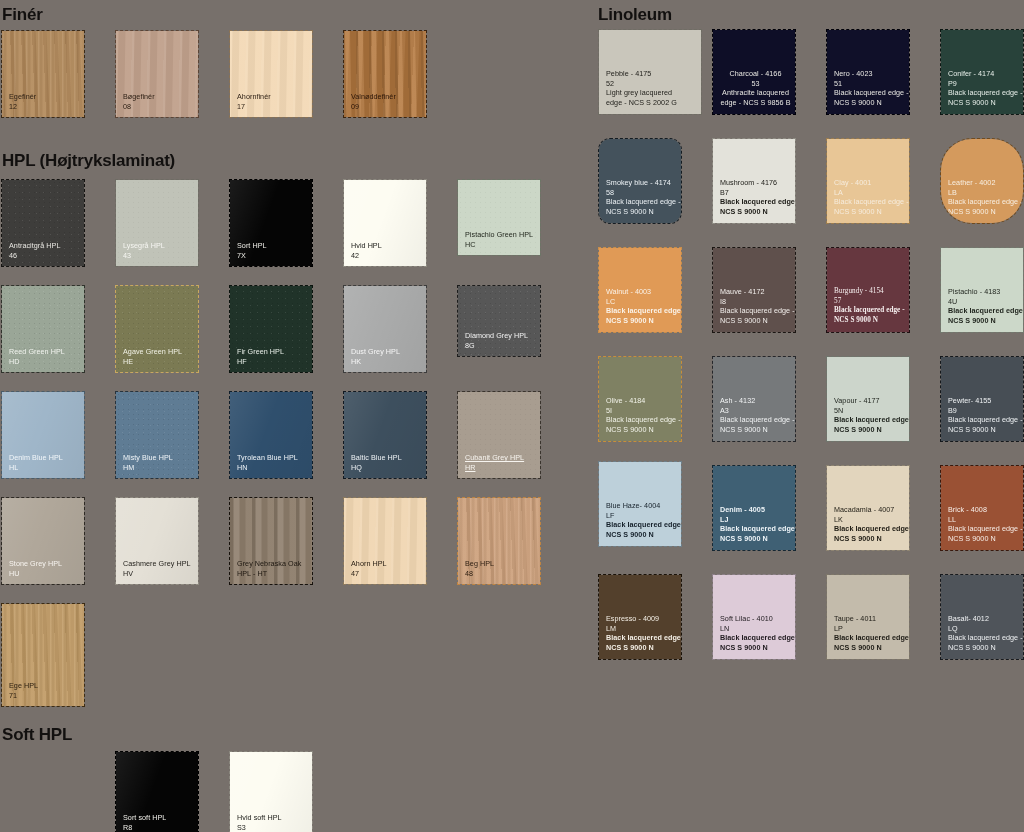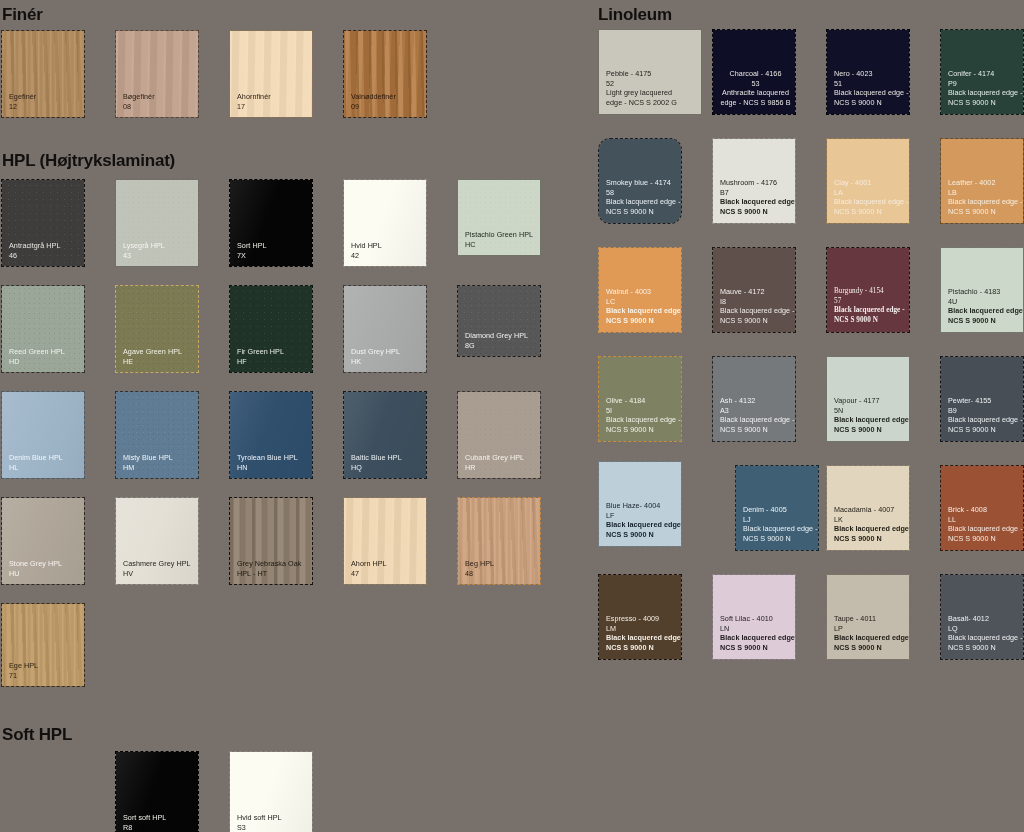--- a/index.html
+++ b/index.html
@@ -230,21 +230,21 @@
       </div>
       <div class="swatch" style="left: 344px; top: 392px; width: 82px; height: 86px; background: rgb(61, 79, 94); outline-color: rgb(17, 24, 32);">
         <div class="tex sheen"></div>
         <div class="caption" style="color: rgb(238, 242, 245);">
           <span class="cap-line">Baltic Blue HPL</span>
           <span class="cap-line">HQ</span>
         </div>
       </div>
       <div class="swatch" style="left: 458px; top: 392px; width: 82px; height: 86px; background: rgb(168, 157, 144); outline-color: rgb(58, 52, 45);">
         <div class="tex speckle-light"></div>
-        <div class="caption" style="color: rgb(247, 244, 239);">
+        <div class="caption" style="color: rgb(247, 244, 239); text-decoration: underline;">
           <span class="cap-line">Cubanit Grey HPL</span>
           <span class="cap-line">HR</span>
         </div>
       </div>
       <div class="swatch" style="left: 2px; top: 498px; width: 82px; height: 86px; background: rgb(176, 167, 154); outline-color: rgb(46, 42, 36);">
         <div class="tex sheen"></div>
         <div class="caption" style="color: rgb(248, 245, 240);">
           <span class="cap-line">Stone Grey HPL</span>
           <span class="cap-line">HU</span>
         </div>
@@ -270,21 +270,21 @@
           <span class="cap-line">47</span>
         </div>
       </div>
       <div class="swatch" style="left: 458px; top: 498px; width: 82px; height: 86px; background: rgb(205, 160, 123); outline-color: rgb(192, 132, 64);">
         <div class="tex grain-oak"></div>
         <div class="caption" style="color: rgb(42, 28, 16);">
           <span class="cap-line">Beg HPL</span>
           <span class="cap-line">48</span>
         </div>
       </div>
-      <div class="swatch" style="left: 2px; top: 604px; width: 82px; height: 82px; background: rgb(192, 154, 100); outline-color: rgb(61, 44, 20);">
+      <div class="swatch" style="left: 2px; top: 604px; width: 82px; height: 102px; background: rgb(192, 154, 100); outline-color: rgb(61, 44, 20);">
         <div class="tex grain-oak"></div>
         <div class="caption" style="color: rgb(42, 29, 14);">
           <span class="cap-line">Ege HPL</span>
           <span class="cap-line">71</span>
         </div>
       </div>
     </div>
     <div class="section-title" style="position: absolute; left: 2px; top: 726px;">Soft HPL</div>
     <div class="grid" style="left: 0px; top: 0px;">
       <div class="swatch" style="left: 116px; top: 752px; width: 82px; height: 86px; background: rgb(5, 5, 5); outline-color: rgb(0, 0, 0);">
@@ -353,21 +353,21 @@
         </div>
       </div>
       <div class="swatch lino" style="left: 827px; top: 139px; width: 82px; height: 84px; background: rgb(232, 198, 150); outline-color: rgb(156, 124, 77);">
         <div class="caption" style="color: rgb(246, 236, 221);">
           <span class="cap-line">Clay - 4001</span>
           <span class="cap-line">LA</span>
           <span class="cap-line">Black lacquered edge -</span>
           <span class="cap-line">NCS S 9000 N</span>
         </div>
       </div>
-      <div class="swatch lino" style="left: 941px; top: 139px; width: 82px; height: 84px; background: rgb(212, 154, 93); outline-color: rgb(110, 74, 31);">
+      <div class="swatch lino" style="left: 941px; top: 139px; width: 82px; height: 84px; background: rgb(212, 154, 93); outline-color: rgb(110, 74, 31); border-radius: 31px;">
         <div class="caption" style="color: rgb(248, 239, 226);">
           <span class="cap-line">Leather - 4002</span>
           <span class="cap-line">LB</span>
           <span class="cap-line">Black lacquered edge -</span>
           <span class="cap-line">NCS S 9000 N</span>
         </div>
       </div>
       <div class="swatch lino" style="left: 599px; top: 248px; width: 82px; height: 84px; background: rgb(224, 154, 86); outline-color: rgb(201, 142, 74);">
         <div class="caption" style="color: rgb(250, 242, 232);">
           <span class="cap-line">Walnut - 4003</span>
@@ -433,21 +433,21 @@
         </div>
       </div>
       <div class="swatch lino" style="left: 599px; top: 462px; width: 82px; height: 84px; background: rgb(189, 208, 218); outline-color: rgb(109, 127, 137);">
         <div class="caption" style="color: rgb(21, 32, 42);">
           <span class="cap-line">Blue Haze- 4004</span>
           <span class="cap-line">LF</span>
           <span class="cap-line bold">Black lacquered edge -</span>
           <span class="cap-line bold">NCS S 9000 N</span>
         </div>
       </div>
-      <div class="swatch lino" style="left: 736px; top: 466px; width: 82px; height: 84px; background: rgb(63, 96, 116); outline-color: rgb(20, 39, 51);">
+      <div class="swatch lino" style="left: 713px; top: 466px; width: 82px; height: 84px; background: rgb(63, 96, 116); outline-color: rgb(20, 39, 51); font-weight: bold;">
         <div class="caption" style="color: rgb(238, 244, 248);">
           <span class="cap-line">Denim - 4005</span>
           <span class="cap-line">LJ</span>
           <span class="cap-line">Black lacquered edge -</span>
           <span class="cap-line">NCS S 9000 N</span>
         </div>
       </div>
       <div class="swatch lino" style="left: 827px; top: 466px; width: 82px; height: 84px; background: rgb(226, 213, 189); outline-color: rgb(142, 132, 113);">
         <div class="caption" style="color: rgb(31, 28, 20);">
           <span class="cap-line">Macadamia - 4007</span>

